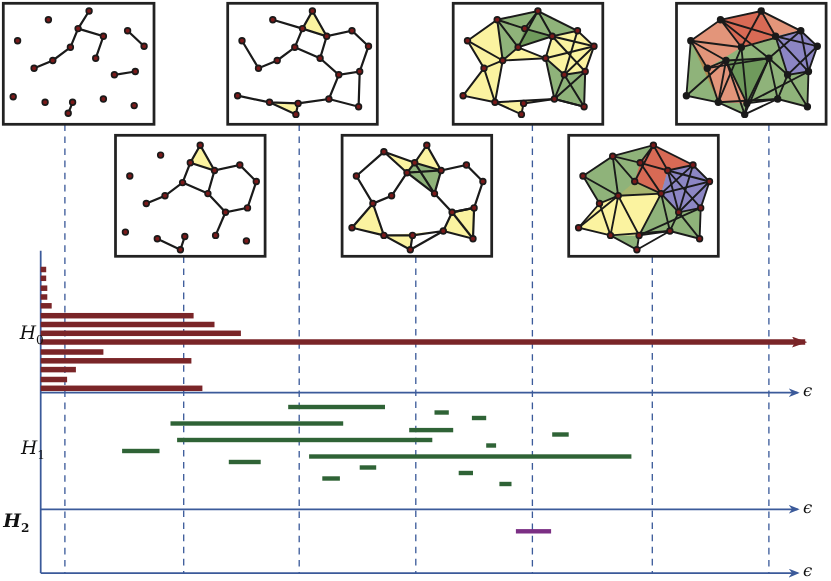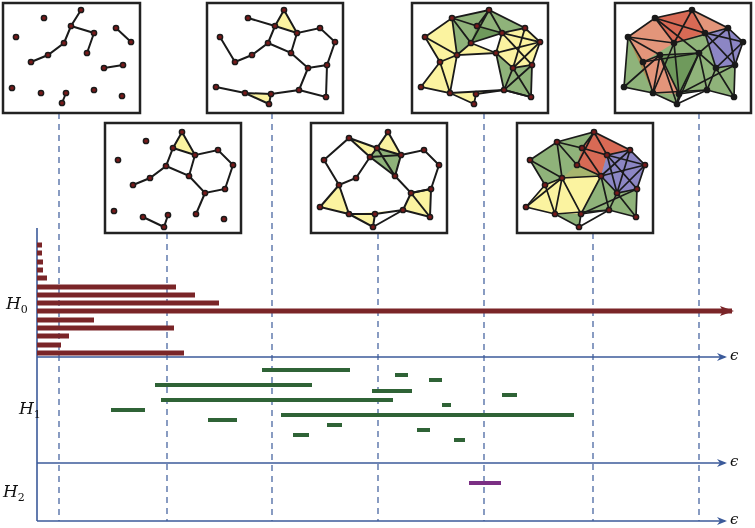--- a/index.html
+++ b/index.html
@@ -349,19 +349,19 @@
           <circle cx="38" cy="90" r="2.6"></circle>
           <circle cx="64" cy="91" r="2.6"></circle>
         <circle cx="92" cy="87" r="2.6"></circle>
           <circle cx="119" cy="94" r="2.6"></circle>
           <circle cx="62" cy="101" r="2.6"></circle>
       </g>
     </g>
   </g>
 </svg>
 
-<div class="lbl" style="left:6px;top:293px;"><span>H</span><sub>0</sub></div>
+<div class="lbl" style="left:18px;top:293px;"><span>H</span><sub>0</sub></div>
 <div class="lbl" style="left:19px;top:398px;"><span>H</span><sub>1</sub></div>
-<div class="lbl" style="left:3px;top:481px;"><span>H</span><sub>2</sub></div>
+<div class="lbl" style="left:3px;top:464px;font-weight:bold;"><span>H</span><sub>2</sub></div>
 
 <div class="eps" style="left:730px;top:346px;">ϵ</div>
 <div class="eps" style="left:730px;top:452px;">ϵ</div>
 <div class="eps" style="left:730px;top:510px;">ϵ</div>
 
 </body></html>

